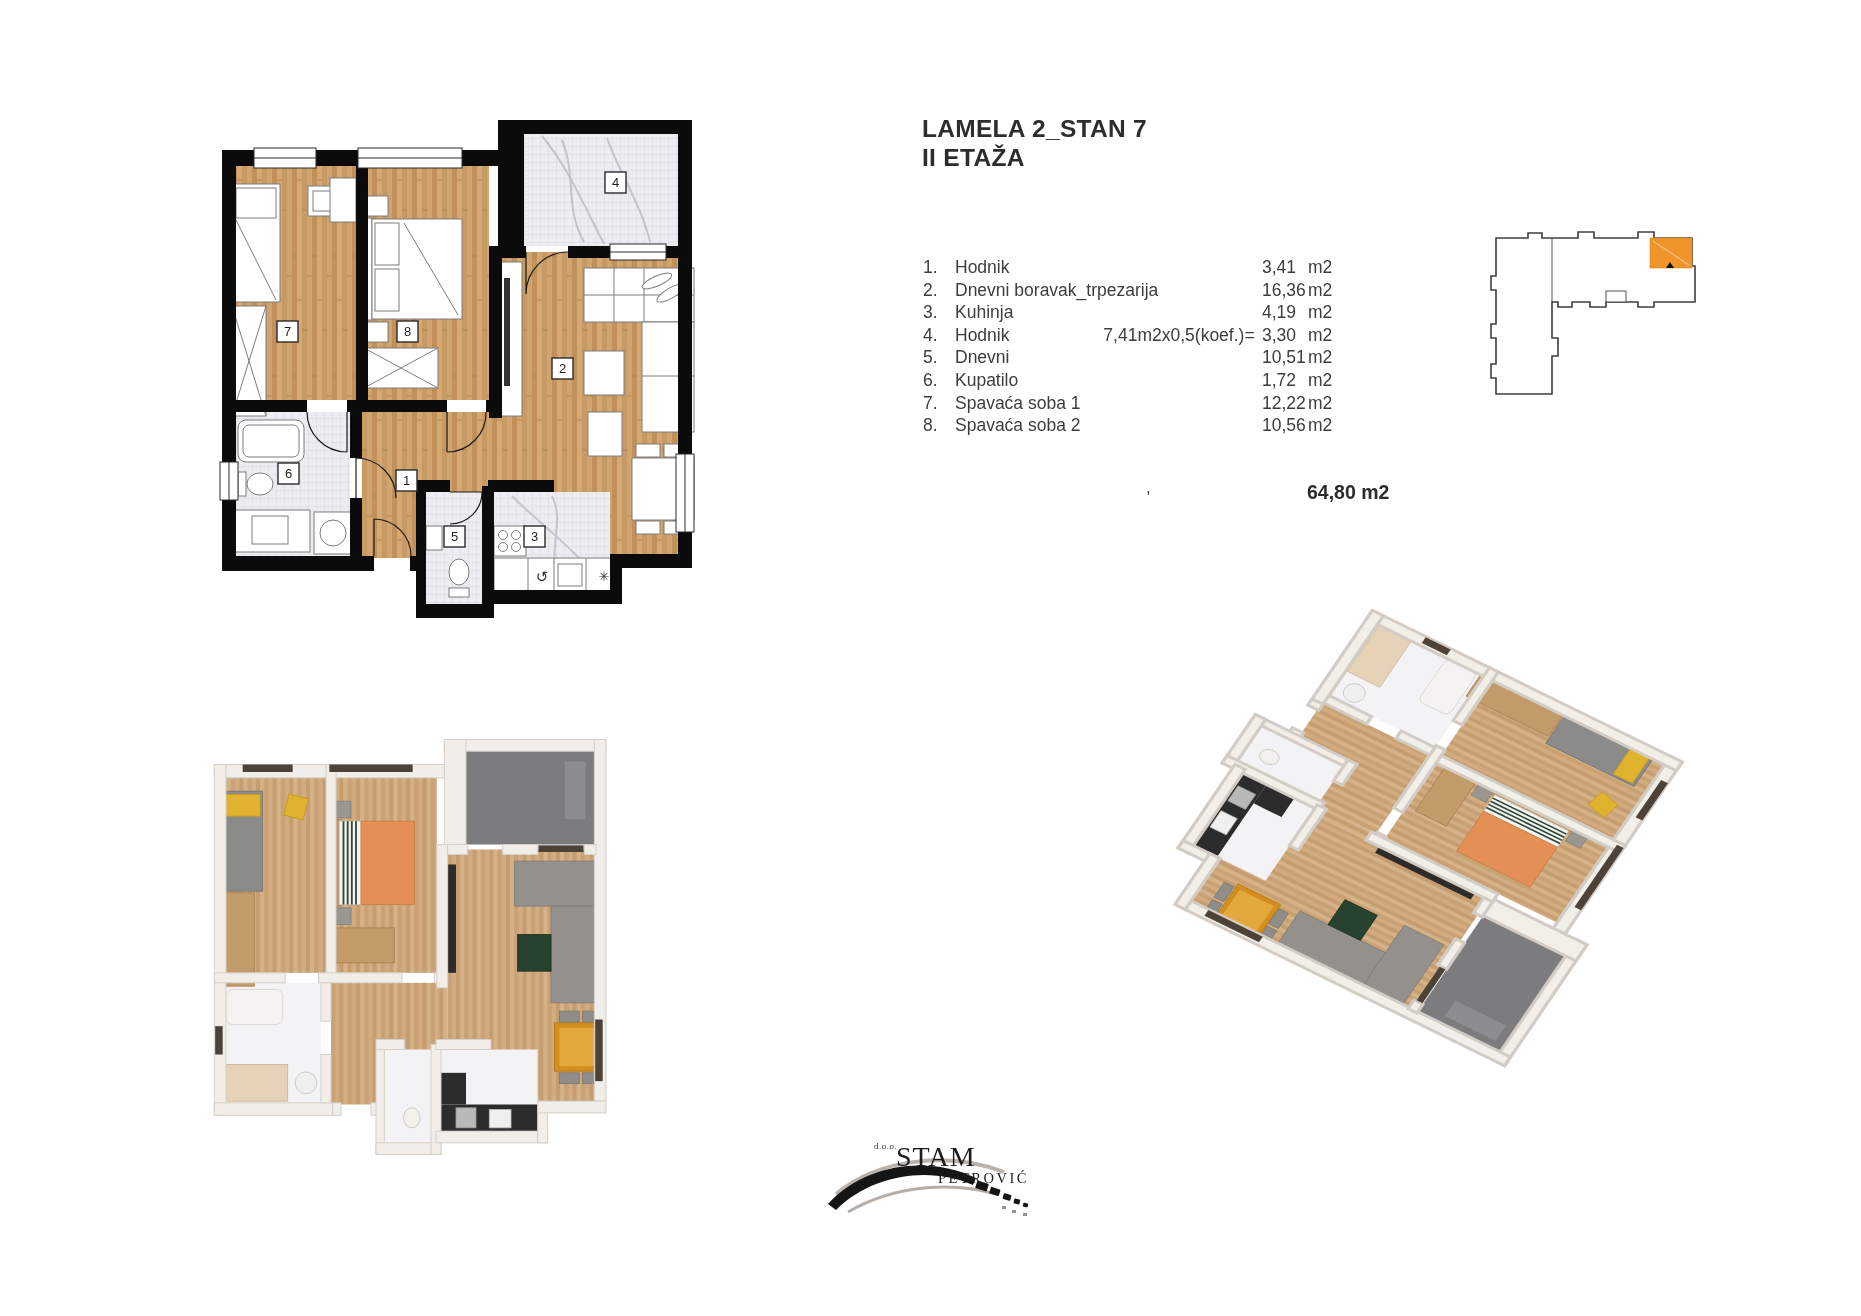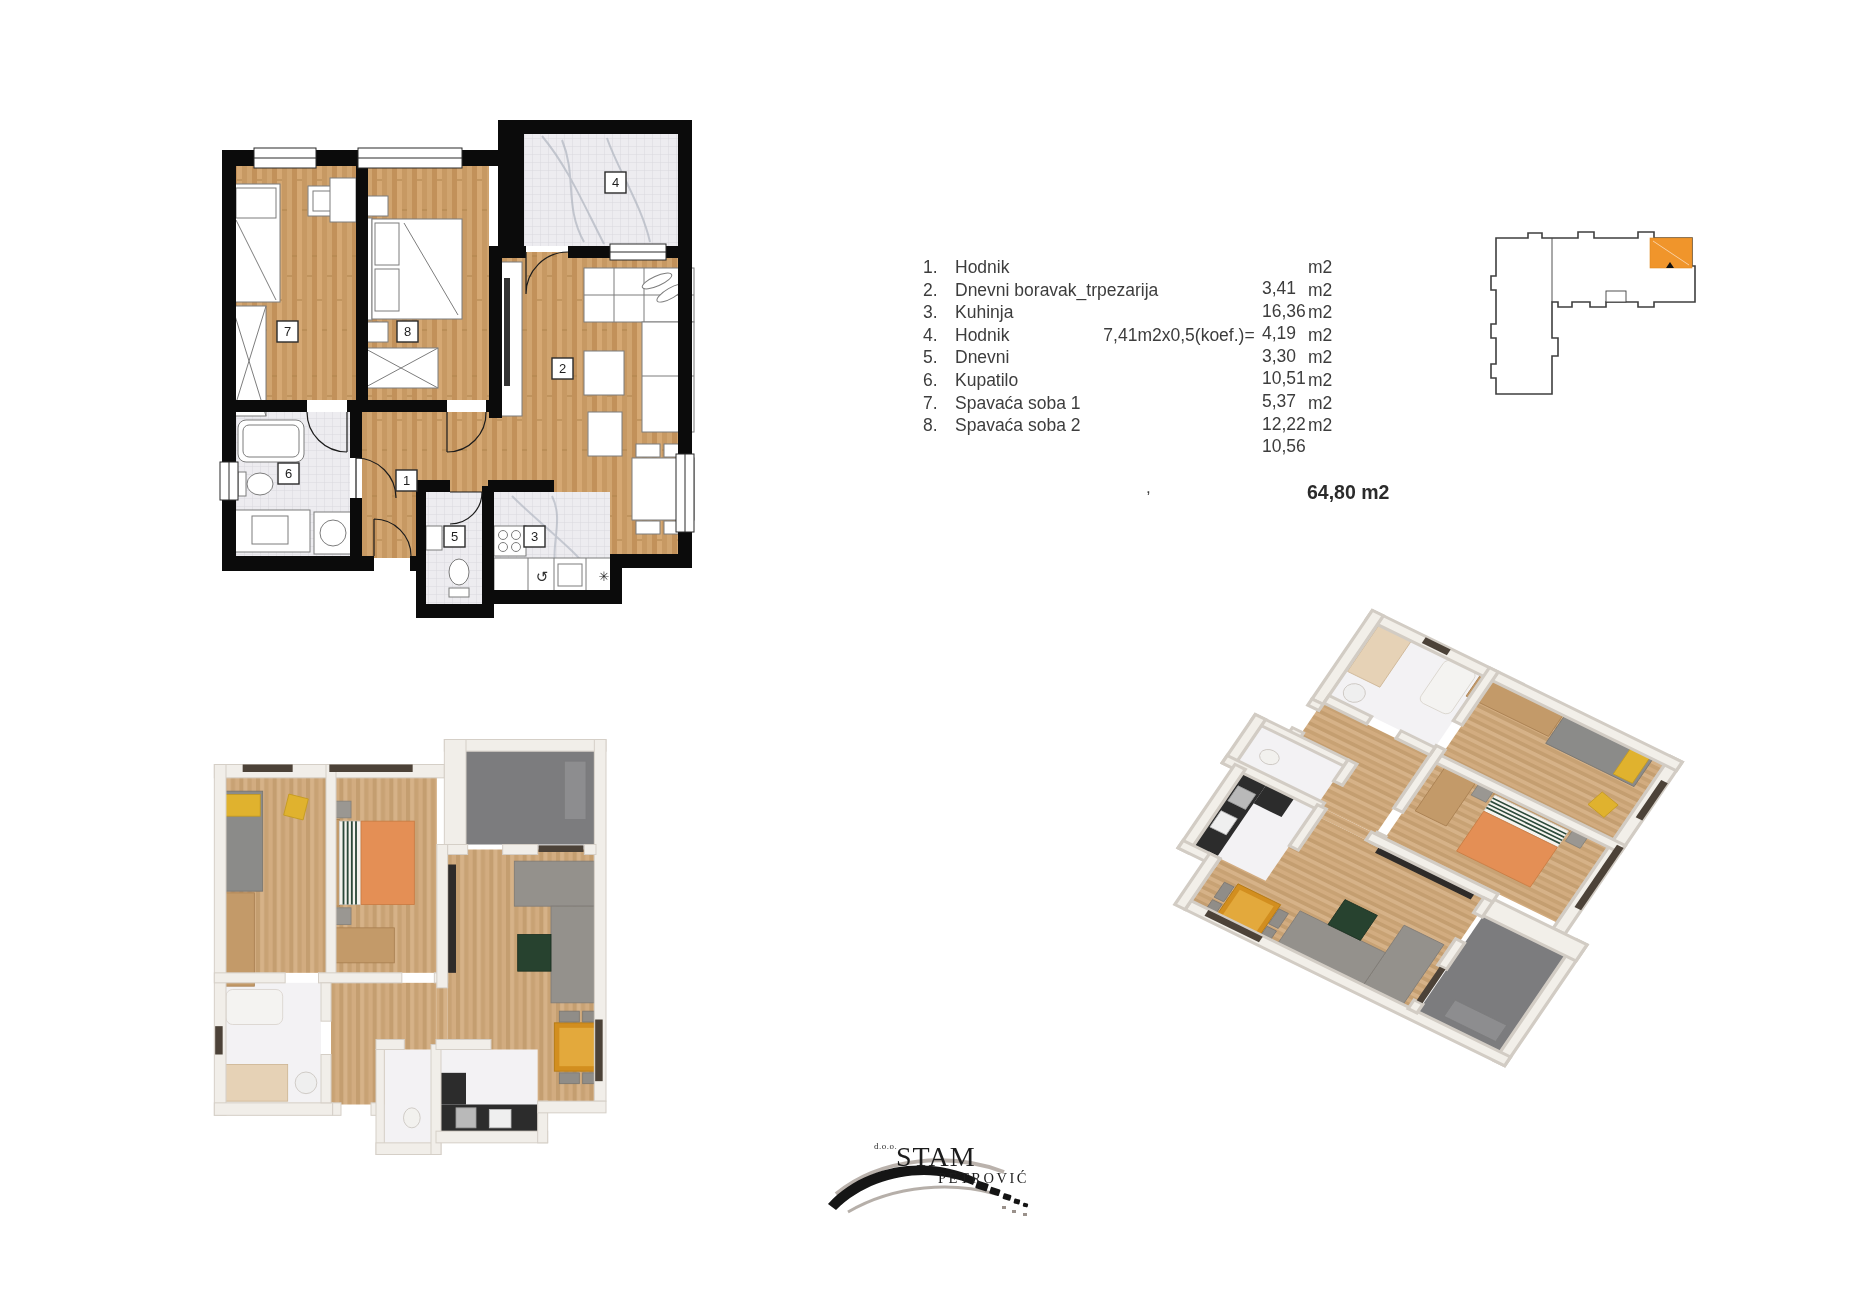--- a/index.html
+++ b/index.html
@@ -7,21 +7,21 @@
          font-family:"Liberation Sans",sans-serif;}
   .abs{position:absolute;}
   .title-block{left:922px;top:114px;color:#2d2d2d;}
   .title-line{font-size:24.5px;font-weight:700;line-height:29px;letter-spacing:.3px;}
   .rooms{left:923px;top:256px;width:430px;color:#3d3d3d;font-size:17.5px;}
   .room-row{position:relative;height:22.6px;line-height:22.6px;}
   .room-row span{position:absolute;top:0;white-space:nowrap;}
   .r-no{left:0;}
   .r-name{left:32px;}
   .r-note{left:176px;width:160px;text-align:center;}
-  .r-area{left:339px;margin-top:21px;}
+  .r-area{left:339px;}
   .r-unit{left:385px;}
   .total-comma{left:1146px;top:478px;font-size:17px;color:#3d3d3d;}
   .total-value{left:1262px;top:481px;font-size:19.5px;font-weight:700;color:#2b2b2b;margin-left:45px;}
   svg text{font-family:"Liberation Sans",sans-serif;}
   .serif{font-family:"Liberation Serif",serif;}
 </style>
 </head>
 <body>
 
 <div class="sheet">
@@ -263,20 +263,24 @@
           <text x="322.5" y="435">3</text>
         </g>
     </g>
 
     <g fill="#333" text-anchor="middle">
       <text x="330" y="476" font-size="15">↺</text>
       <text x="392" y="475" font-size="13">✳</text>
     </g>
   </svg>
 
+  <div class="abs title-block">
+    <div class="title-line">LAMELA 2_STAN 7</div>
+    <div class="title-line">II ETAŽA</div>
+  </div>
 
   <div class="abs rooms">
     <div class="room-row">
       <span class="r-no">1.</span>
         <span class="r-name">Hodnik</span>
         <span class="r-note"></span>
         <span class="r-area">3,41</span>
         <span class="r-unit">m2</span>
     </div>
     <div class="room-row">
@@ -304,21 +308,21 @@
       <span class="r-no">5.</span>
         <span class="r-name">Dnevni</span>
         <span class="r-note"></span>
         <span class="r-area">10,51</span>
         <span class="r-unit">m2</span>
     </div>
     <div class="room-row">
       <span class="r-no">6.</span>
         <span class="r-name">Kupatilo</span>
         <span class="r-note"></span>
-        <span class="r-area">5,37</span>
+        <span class="r-area">1,72</span>
         <span class="r-unit">m2</span>
     </div>
     <div class="room-row">
       <span class="r-no">7.</span>
         <span class="r-name">Spavaća soba 1</span>
         <span class="r-note"></span>
         <span class="r-area">12,22</span>
         <span class="r-unit">m2</span>
     </div>
     <div class="room-row">

